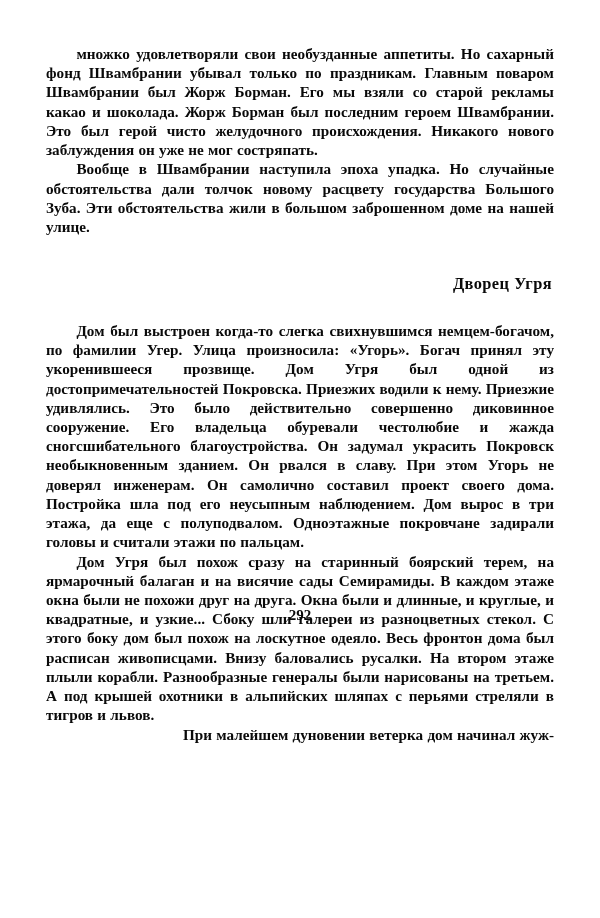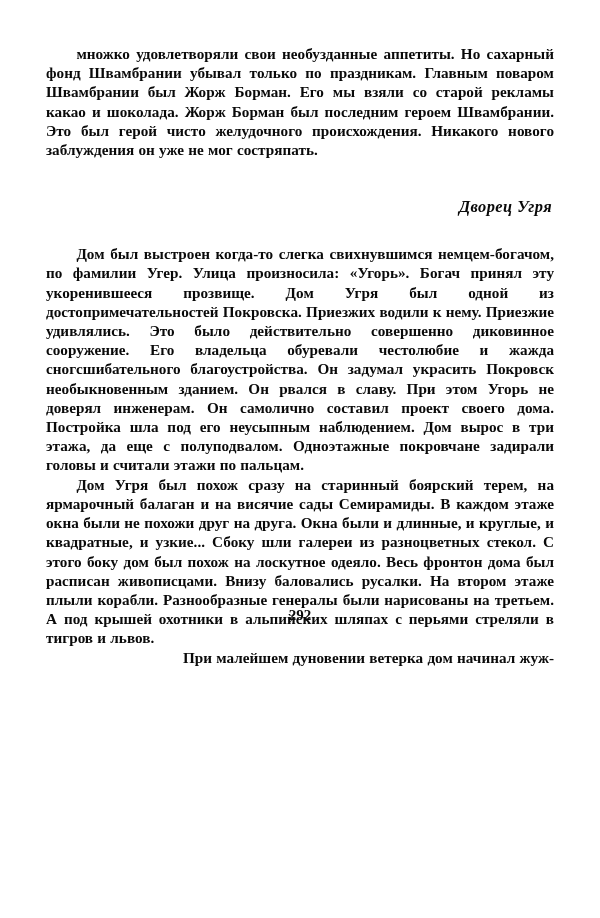--- a/index.html
+++ b/index.html
@@ -32,21 +32,20 @@
   .para {
     margin: 0;
     text-indent: 2.0em;
     text-align: justify;
   }
   .para + .para {
     margin-top: 0;
   }
   .section-title {
     text-align: right;
-    font-style: italic;
     font-weight: 700;
     font-size: 16.4px;
     margin: 38px 2px 0 0;
     letter-spacing: 0.4px;
   }
   .gap-after-title {
     height: 26px;
   }
   .page-number {
     position: absolute;
@@ -64,20 +63,21 @@
   }
 </style>
 </head>
 <body>
 
 <div class="page">
 
   <div class="body-text">
 
     <p class="para">множко удовлетворяли свои необузданные аппетиты. Но сахарный фонд Швамбрании убывал только по праздникам. Главным поваром Швамбрании был Жорж Борман. Его мы взяли со старой рекламы какао и шоколада. Жорж Борман был последним героем Швамбрании. Это был герой чисто желудочного происхождения. Никакого нового заблуждения он уже не мог состряпать.</p>
+    <p class="para">Вообще в Швамбрании наступила эпоха упадка. Но случайные обстоятельства дали толчок новому расцвету государства Большого Зуба. Эти обстоятельства жили в большом заброшенном доме на нашей улице.</p>
 
     <div class="section-title">Дворец Угря</div>
     <div class="gap-after-title"></div>
 
     <p class="para">Дом был выстроен когда-то слегка свихнувшимся немцем-богачом, по фамилии Угер. Улица произносила: «Угорь». Богач принял эту укоренившееся прозвище. Дом Угря был одной из достопримечательностей Покровска. Приезжих водили к нему. Приезжие удивлялись. Это было действительно совершенно диковинное сооружение. Его владельца обуревали честолюбие и жажда сногсшибательного благоустройства. Он задумал украсить Покровск необыкновенным зданием. Он рвался в славу. При этом Угорь не доверял инженерам. Он самолично составил проект своего дома. Постройка шла под его неусыпным наблюдением. Дом вырос в три этажа, да еще с полуподвалом. Одноэтажные покровчане задирали головы и считали этажи по пальцам.</p>
     <p class="para">Дом Угря был похож сразу на старинный боярский терем, на ярмарочный балаган и на висячие сады Семирамиды. В каждом этаже окна были не похожи друг на друга. Окна были и длинные, и круглые, и квадратные, и узкие... Сбоку шли галереи из разноцветных стекол. С этого боку дом был похож на лоскутное одеяло. Весь фронтон дома был расписан живописцами. Внизу баловались русалки. На втором этаже плыли корабли. Разнообразные генералы были нарисованы на третьем. А под крышей охотники в альпийских шляпах с перьями стреляли в тигров и львов.</p>
 
     <p class="para last-line">При малейшем дуновении ветерка дом начинал жуж-</p>
   </div>
 

